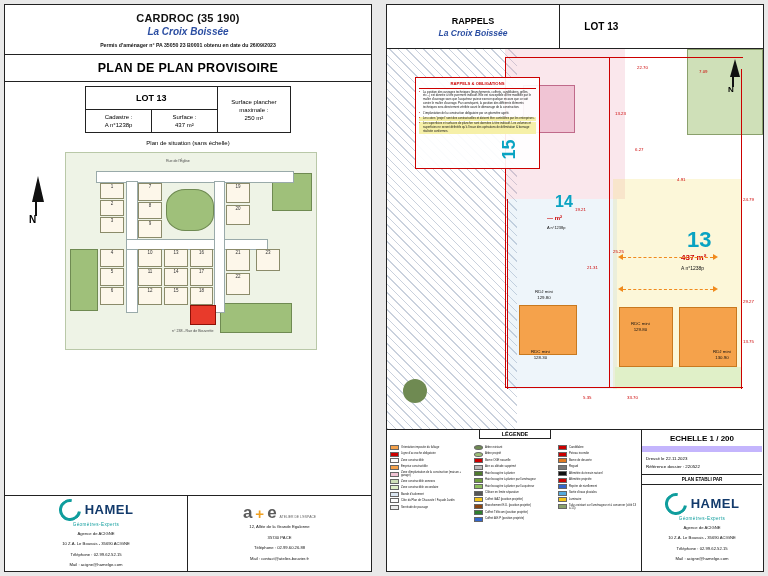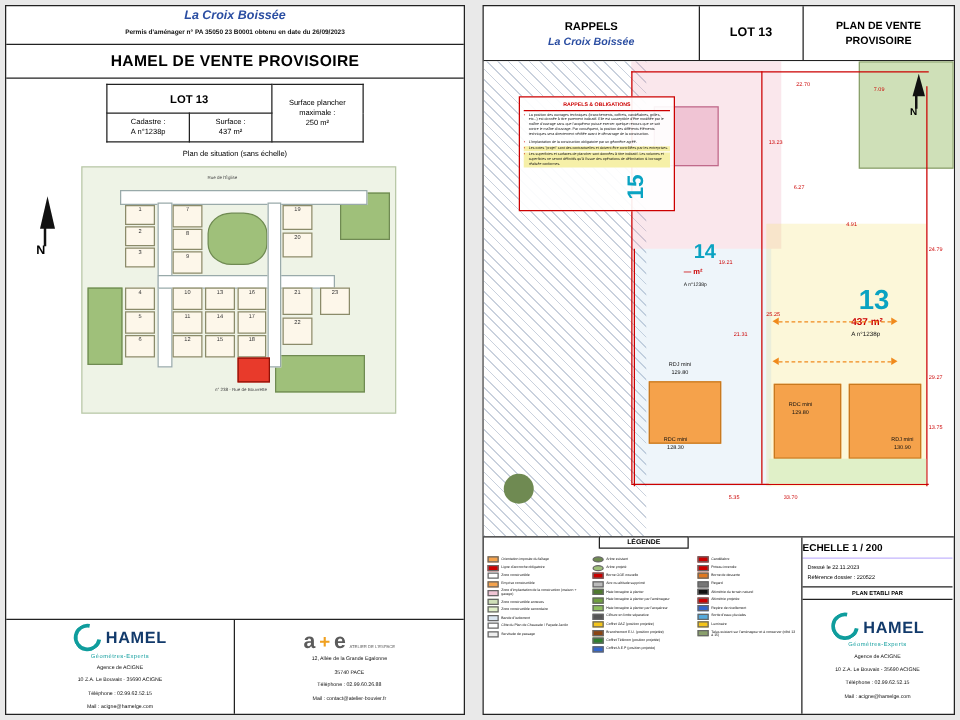--- a/index.html
+++ b/index.html
@@ -484,24 +484,25 @@
     border: .5px solid #666;
     box-sizing: border-box;
   }
   .leg-right {
     width: 120px;
     box-sizing: border-box;
     display: flex;
     flex-direction: column;
   }
   .echelle {
+    text-align: center;
     font-size: 8px;
     font-weight: bold;
     padding: 4px 0 3px;
-    border-bottom: 1px solid #c4b5fd;
+    border-bottom: 6px solid #c4b5fd;
   }
   .meta {
     font-size: 4.4px;
     padding: 3px 4px;
     line-height: 1.8;
     border-bottom: 1px solid #222;
   }
   .etabli {
     font-size: 4.6px;
     font-weight: bold;
@@ -529,27 +530,28 @@
   .pink-tint { background: rgba(235,160,180,.25); }
   .yellow-tint { background: rgba(245,225,120,.28); }
 </style>
 </head>
 <body>
 
 <div class="page">
 
   <div class="sheet-left">
 
+    <div class="hdr-title">CARDROC (35 190)</div>
     <div class="hdr-sub">La Croix Boissée</div>
     <div class="hdr-permit">Permis d'aménager n° PA 35050 23 B0001 obtenu en date du 26/09/2023</div>
 
 
     <div style="height:6px"></div>
     <div class="rule"></div>
-    <div class="plan-title">HAMEL DE VENTE PROVISOIRE</div>
+    <div class="plan-title">PLAN DE PLAN PROVISOIRE</div>
     <div class="rule"></div>
 
     <table class="lot-table">
       <tbody>
           <tr>
         <td colspan="2" class="lot-big">LOT 13</td>
         <td rowspan="2" style="width:74px">
           <span>Surface plancher maximale :</span><br>
           <span>250 m²</span>
         </td>
@@ -653,24 +655,20 @@
 
   <div class="sheet-right">
 
     <div class="r-header">
       <div class="r-h-cell r-h1">
         <div class="rh-title">RAPPELS</div>
         <div class="rh-sub">La Croix Boissée</div>
       </div>
       <div class="r-h-cell r-h2">
         <div class="rh-lot">LOT 13</div>
-      </div>
-      <div class="r-h-cell r-h3">
-        <div class="rh-pv">PLAN DE VENTE</div>
-        <div class="rh-pv">PROVISOIRE</div>
       </div>
     </div>
 
     <div class="r-canvas">
 
       <div class="parcel hatch" style="left:0; top:0; width:130px; height:380px;"></div>
       <div class="parcel pink-tint" style="left:118px; top:0; width:120px; height:150px;"></div>
       <div class="parcel yellow-tint" style="left:226px; top:130px; width:128px; height:210px;"></div>
       <div class="parcel" style="left:300px; top:0; width:76px; height:86px; background:#cfe0b8; border:1px solid #8aa06c;"></div>
       <div class="parcel" style="left:120px; top:150px; width:110px; height:190px; background:rgba(160,200,230,.18); border-left:1px solid #c00;"></div>

